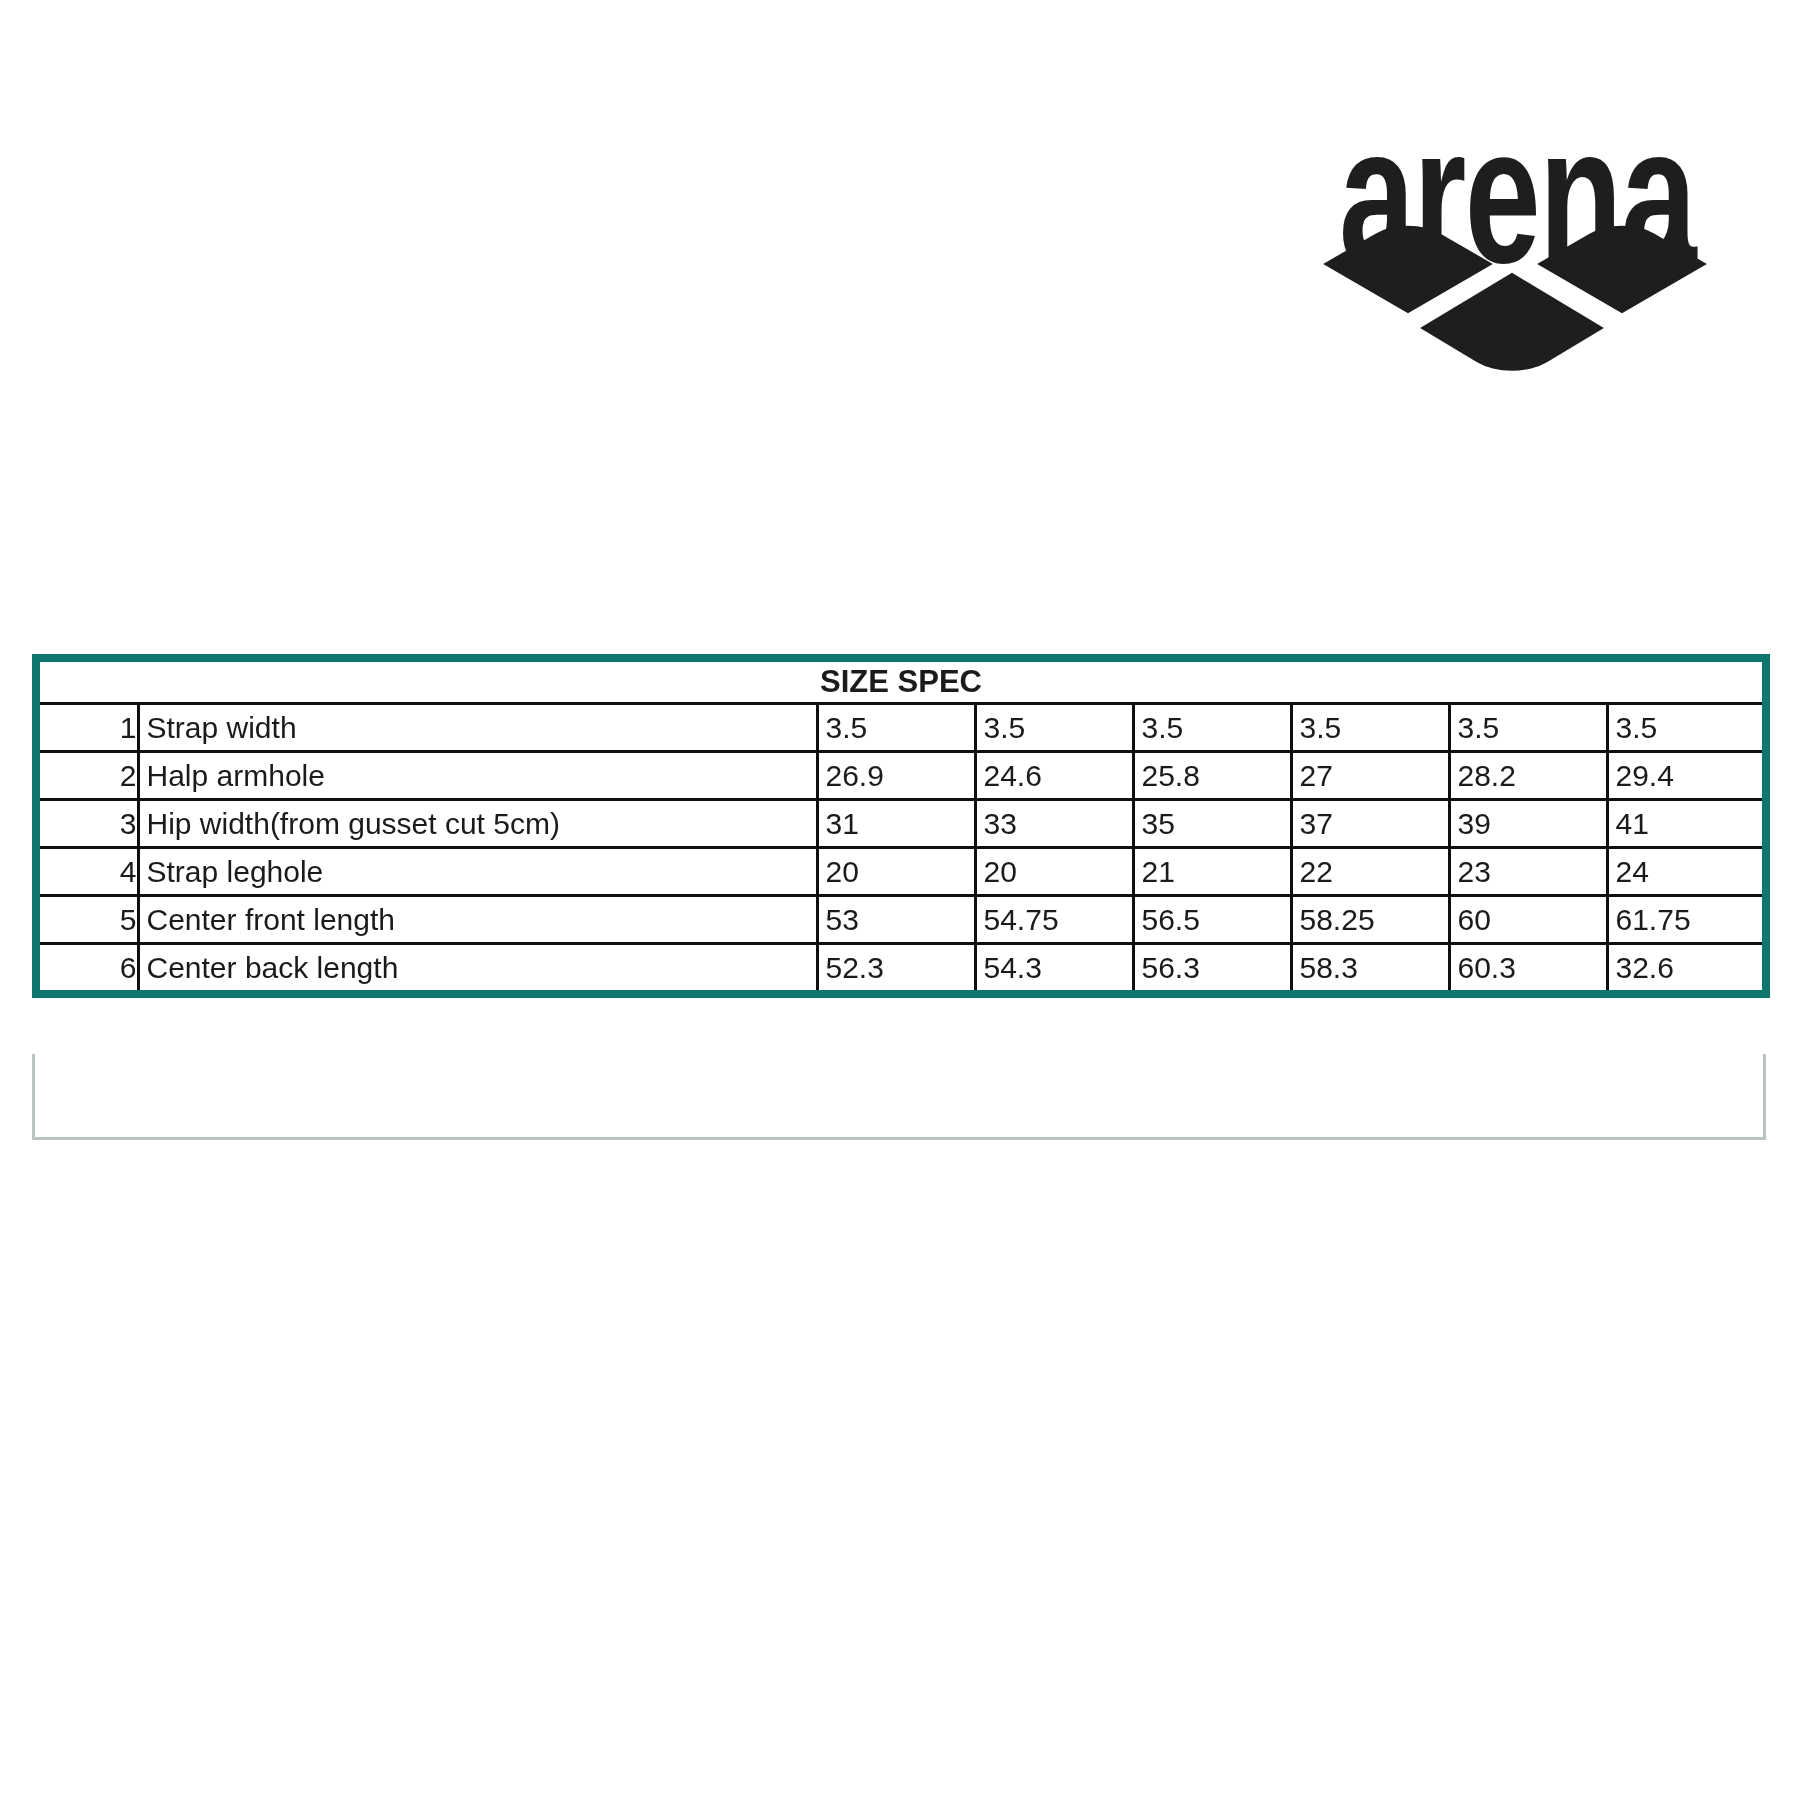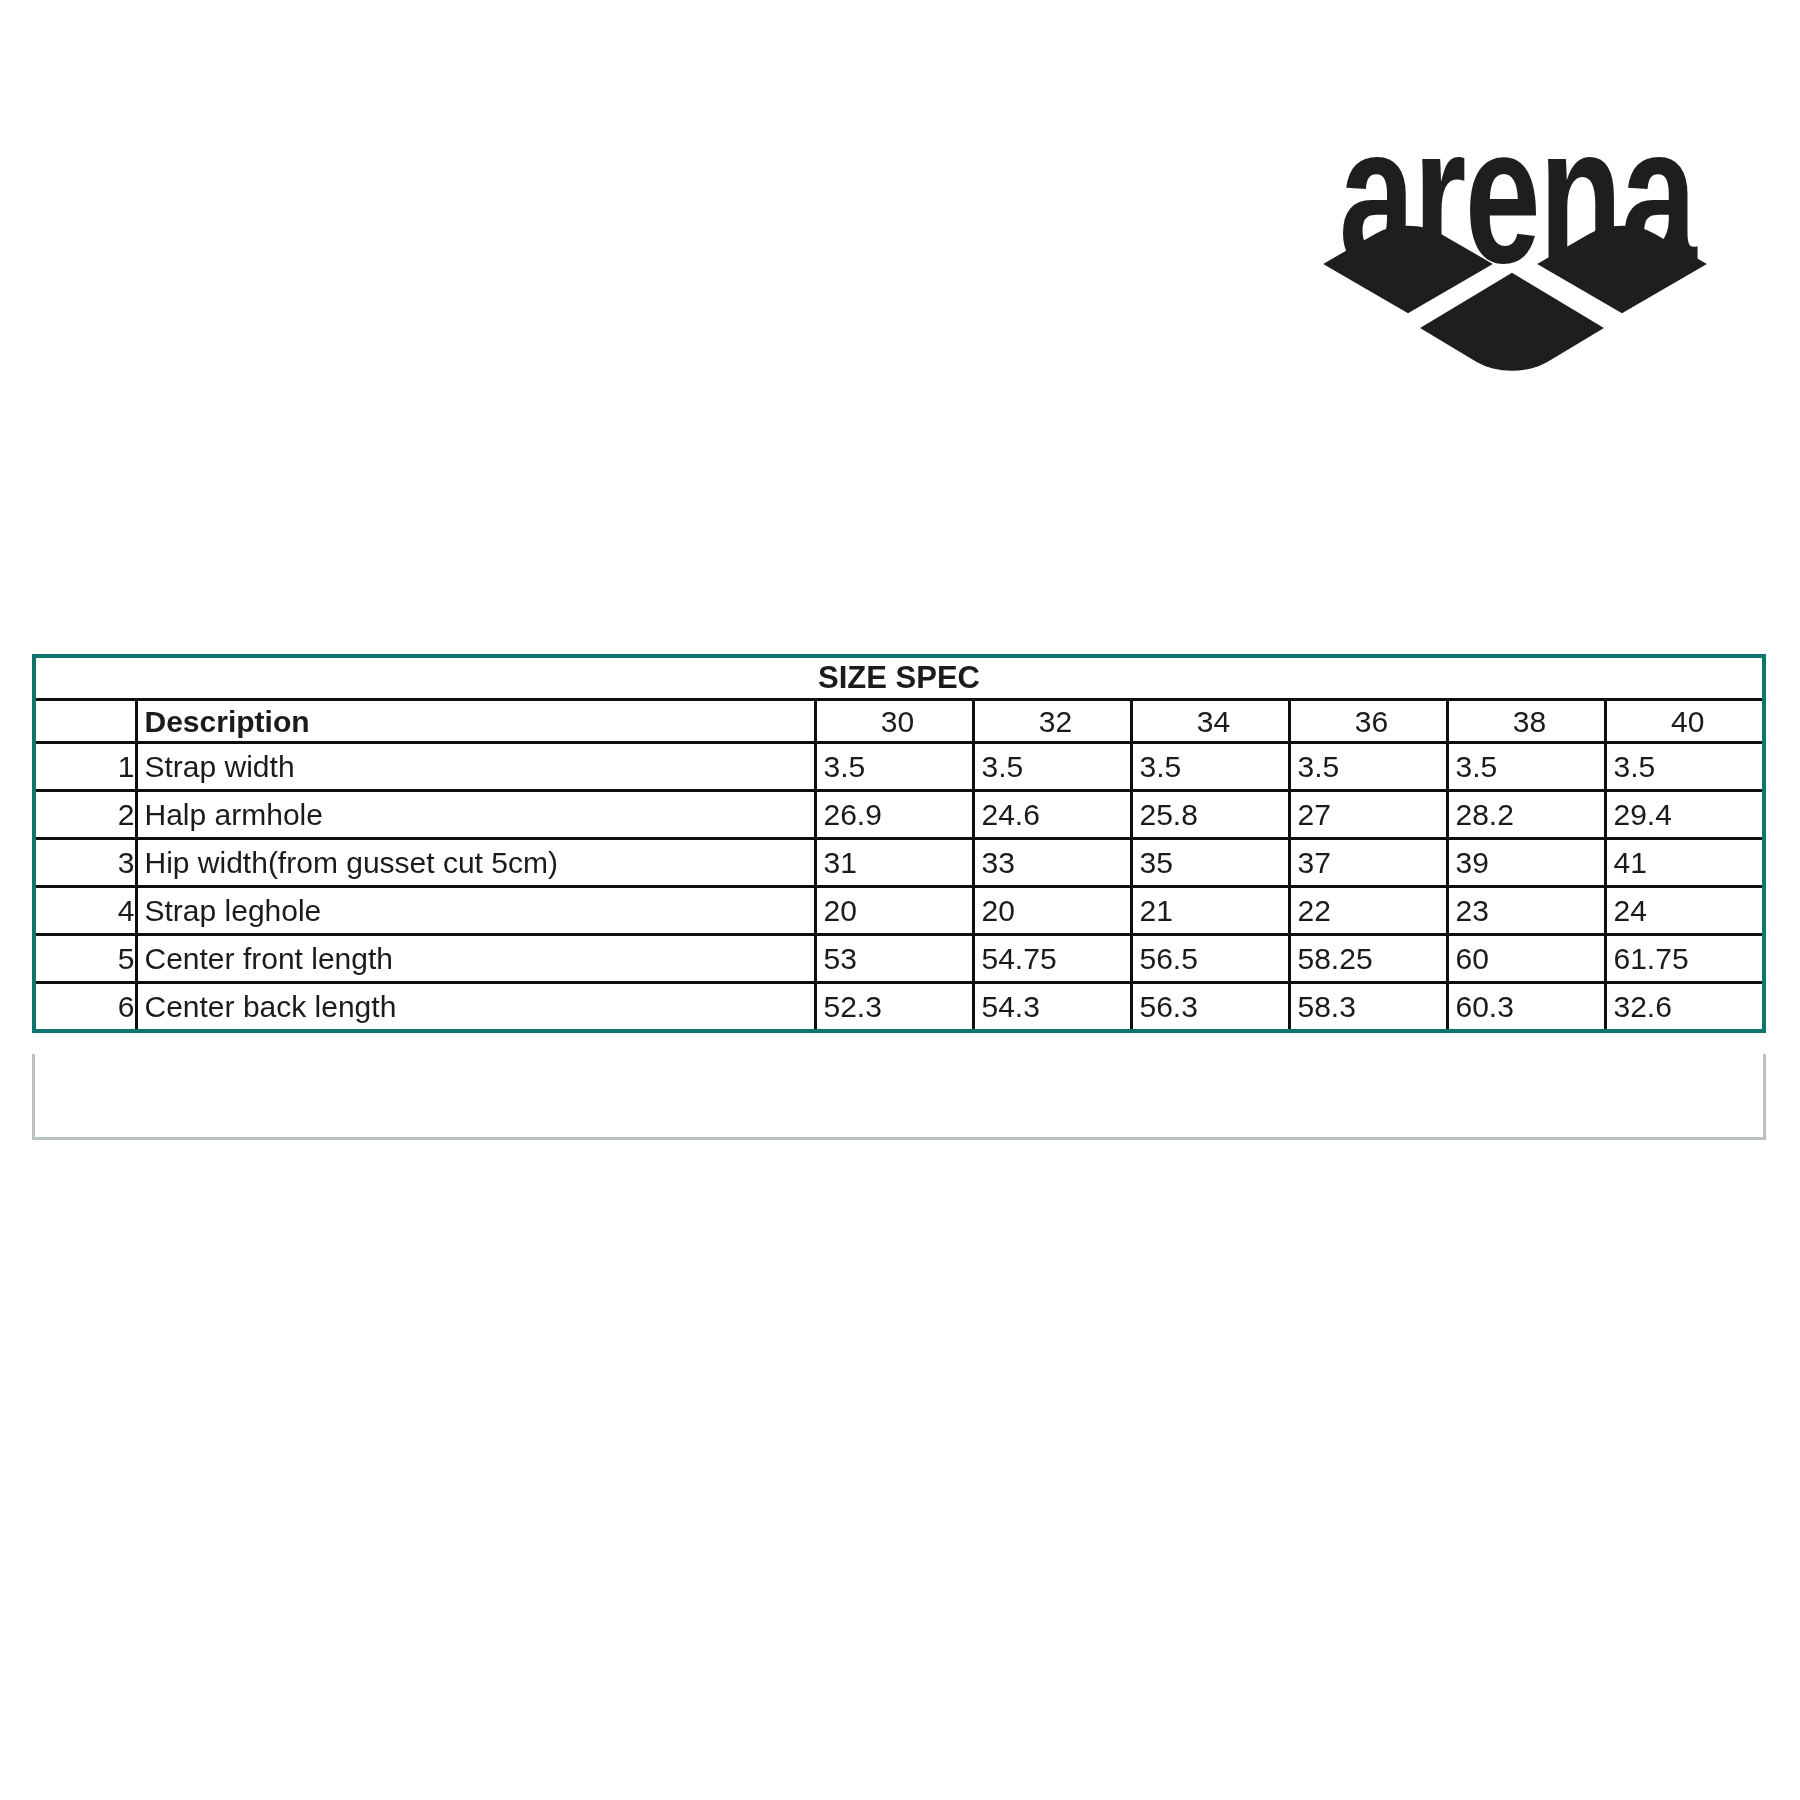--- a/index.html
+++ b/index.html
@@ -27,21 +27,21 @@
     transform:scaleY(0.58) rotate(45deg);border-radius:46px 0 0 0;
   }
   .d-bottom{
     left:124px;top:42px;width:130px;height:130px;
     transform:scaleY(0.60) rotate(45deg);border-radius:0 0 50px 0;
   }
   
   .spec-wrap{position:absolute;left:32px;top:654px;width:1734px;}
   table.spec{
     border-collapse:collapse;table-layout:fixed;width:1734px;
-    border:4px solid #0f766e;
+    border:8px solid #0f766e;
   }
   table.spec td{
     border:3px solid #0f0f0f;
     font-size:30px;line-height:1.1;
     padding:0 0 0 7px;vertical-align:middle;
     overflow:hidden;white-space:nowrap;
   }
   tr.title-row td{
     height:40px;text-align:center;font-weight:bold;font-size:31px;padding:0;
   }
@@ -78,30 +78,20 @@
       <col style="width:158px">
         <col style="width:158px">
         <col style="width:158px">
       <col style="width:158px">
         <col style="width:158px">
         <col style="width:159px">
     </colgroup>
     <tbody>
       <tr class="title-row">
         <td colspan="8">SIZE SPEC</td>
-      </tr>
-      <tr class="header-row">
-        <td class="col-num"></td>
-        <td class="col-desc hdr">Description</td>
-        <td class="size-hdr">30</td>
-        <td class="size-hdr">32</td>
-        <td class="size-hdr">34</td>
-        <td class="size-hdr">36</td>
-        <td class="size-hdr">38</td>
-        <td class="size-hdr">40</td>
       </tr>
       <tr class="data-row">
         <td class="col-num">1</td>
         <td class="col-desc">Strap width</td>
         <td>3.5</td>
         <td>3.5</td>
         <td>3.5</td>
         <td>3.5</td>
         <td>3.5</td>
         <td>3.5</td>

